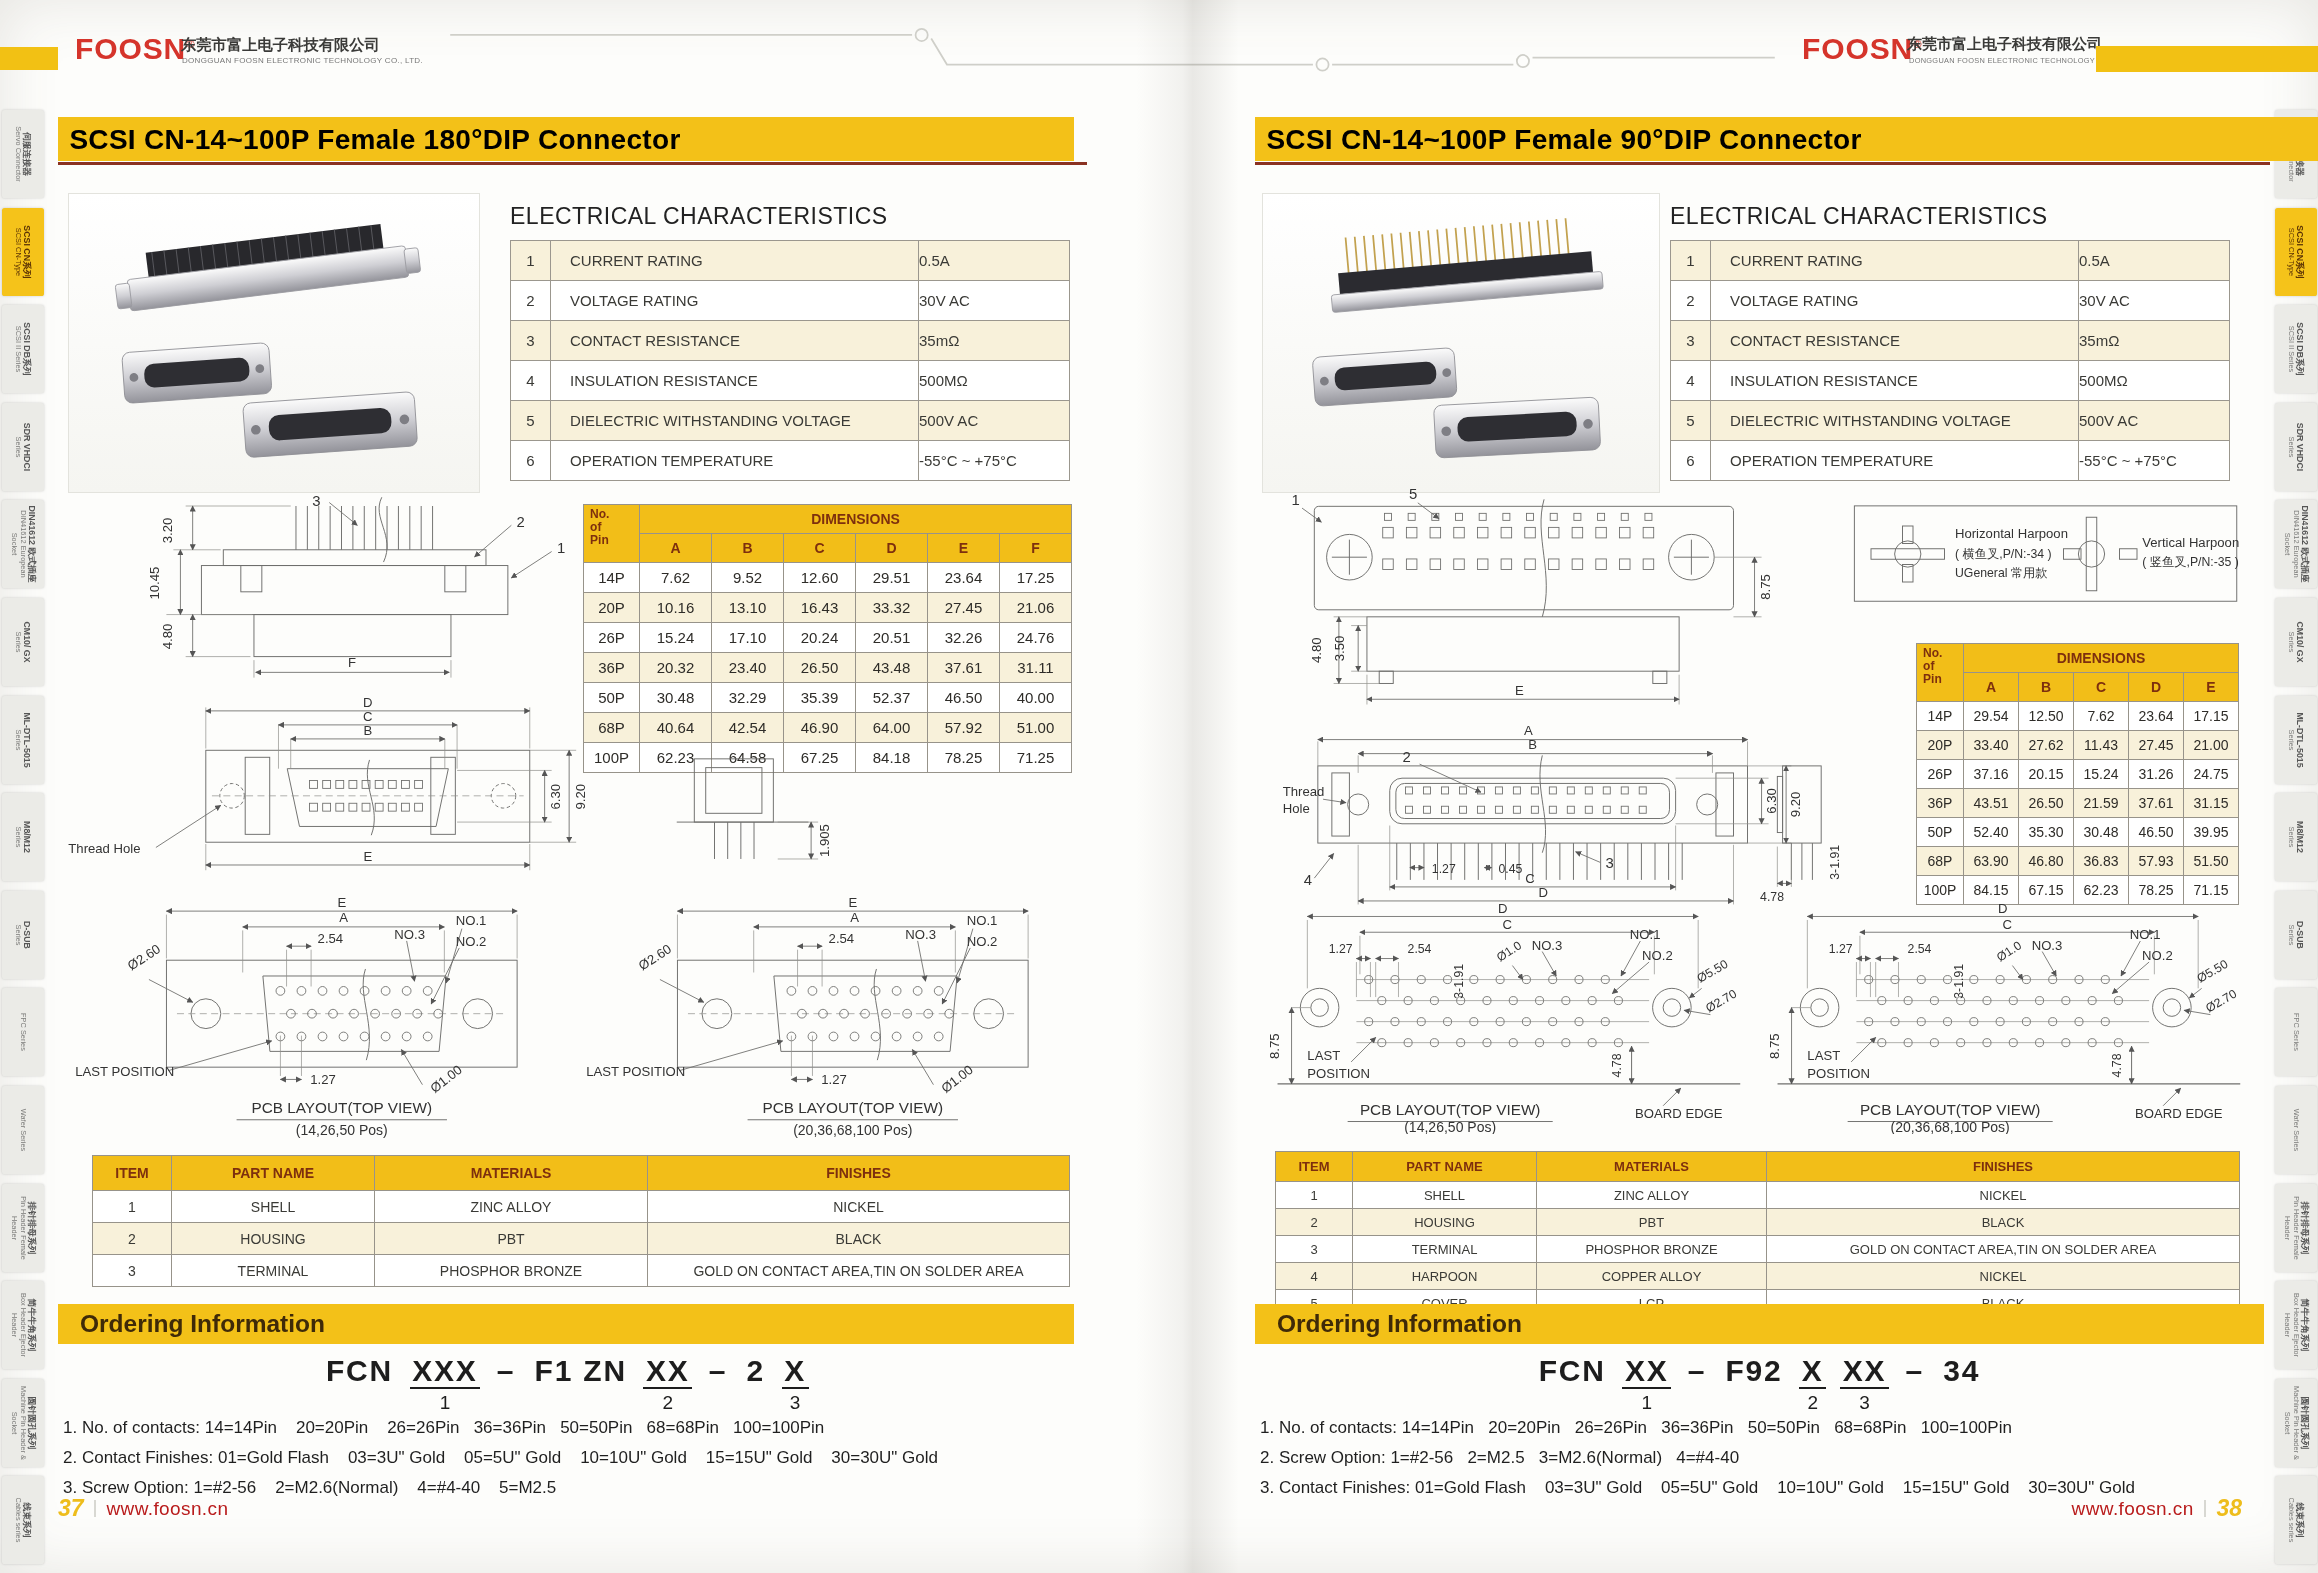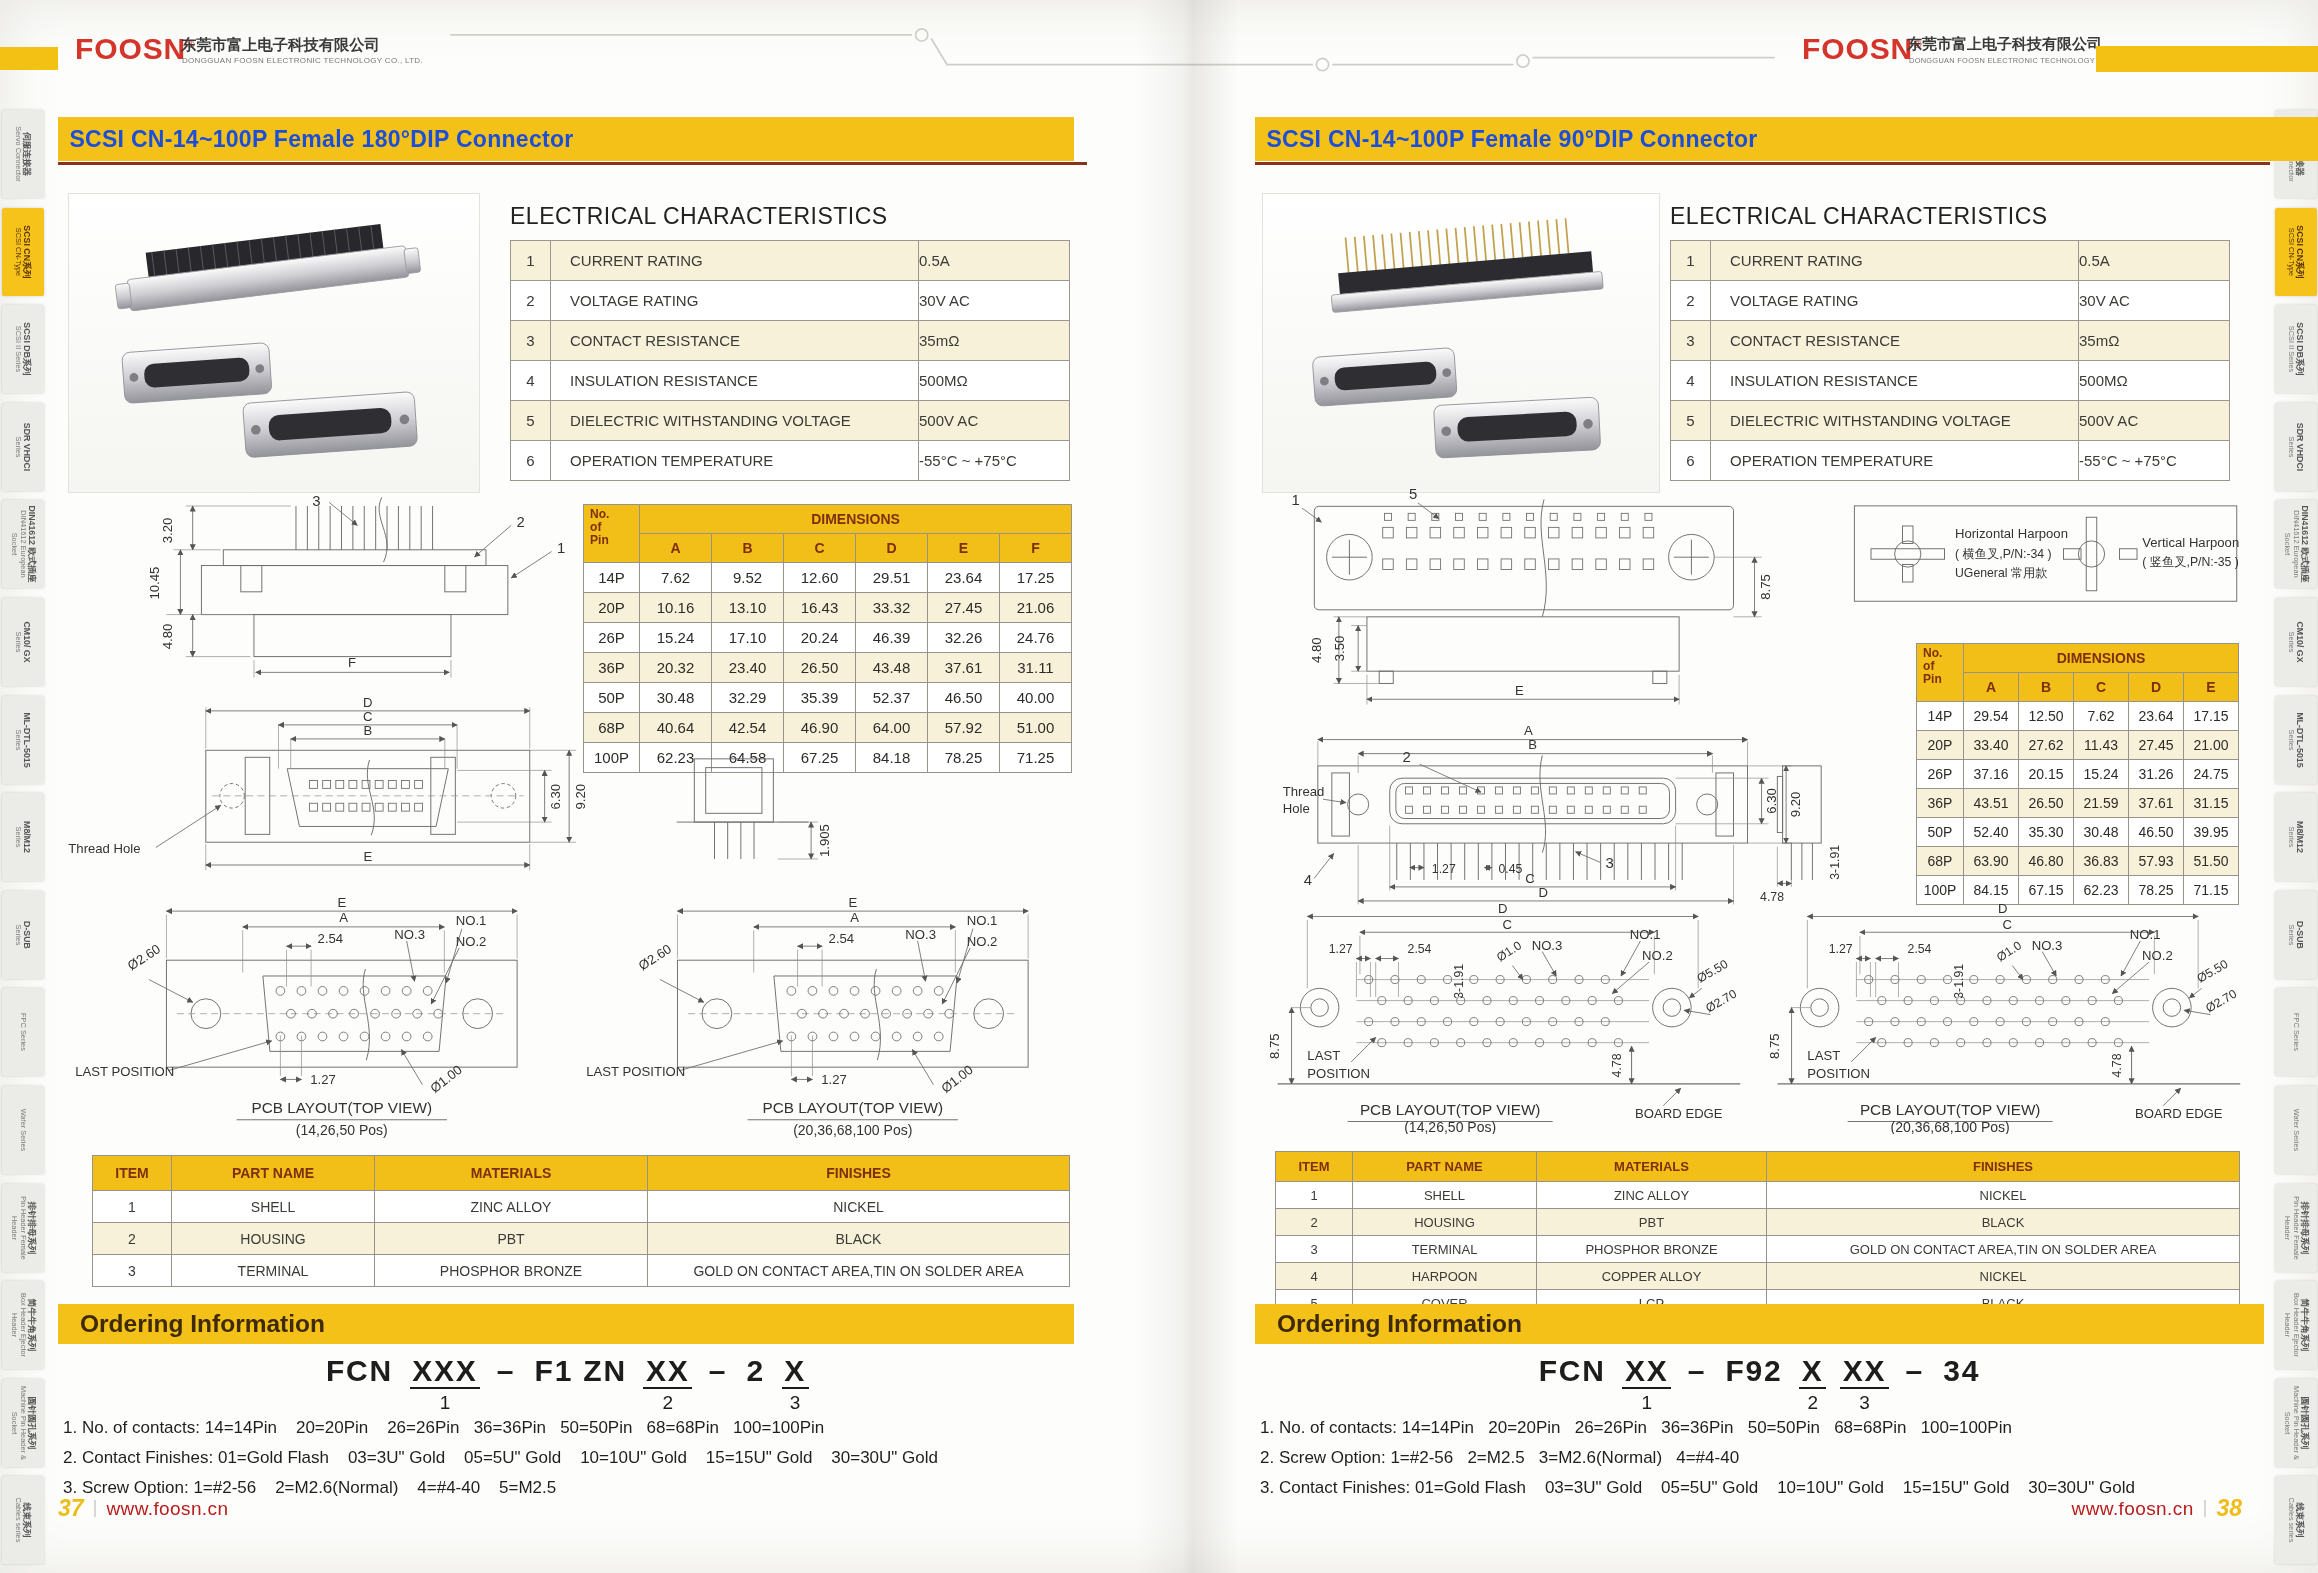--- a/index.html
+++ b/index.html
@@ -15,21 +15,21 @@
   
   .sidebar{position:absolute;top:110px;width:42px;display:flex;flex-direction:column;}
   .sidebar.sl{left:1.8px;} .sidebar.sr{right:1.8px;}
   .stab{position:relative;height:88px;margin-bottom:9.6px;background:#ebebe7;border-radius:2.6px;box-shadow:0 0 2.6px rgba(0,0,0,.18);}
   .stab.active{background:#f5c31a;}
   .stab .rot{position:absolute;top:50%;left:50%;width:84px;transform:translate(-50%,-50%) rotate(90deg);text-align:center;}
   .stab .cn{font-size:8.8px;font-weight:700;color:#555;line-height:1.15;}
   .stab .en{font-size:7.4px;color:#7a7a78;line-height:1.15;}
   .stab.active .cn,.stab.active .en{color:#5c3405;}
   
-  .tbanner{position:absolute;height:44px;background:#f3c118;font-size:23px;font-weight:700;color:#1d4ed8;line-height:45px;padding-left:11.4px;box-sizing:border-box;letter-spacing:0.3px;}
+  .tbanner{position:absolute;height:44px;background:#f3c118;font-size:28px;font-weight:700;color:#000000;line-height:45px;padding-left:11.4px;box-sizing:border-box;letter-spacing:0.3px;}
   .tline{position:absolute;height:2.6px;background:#8a3222;}
   .sechead{position:absolute;font-size:23px;color:#222;letter-spacing:0.5px;}
   .obanner{position:absolute;height:40px;background:#f3c118;font-size:24.5px;font-weight:700;color:#3f2a08;line-height:40px;padding-left:22px;box-sizing:border-box;}
   
   table{border-collapse:collapse;table-layout:fixed;}
   .etab{position:absolute;background:#fff;}
   .etab td{border:0.9px solid #9b978e;font-size:15px;color:#3a3a36;height:37px;overflow:hidden;}
   .etab td:nth-child(1){text-align:center;}
   .etab td:nth-child(2){padding-left:19px;}
   .etab td:nth-child(3){padding-left:0;}
@@ -481,21 +481,21 @@
           <td>16.43</td>
           <td>33.32</td>
           <td>27.45</td>
           <td>21.06</td>
         </tr>
         <tr>
           <td>26P</td>
           <td>15.24</td>
           <td>17.10</td>
           <td>20.24</td>
-          <td>46.39</td>
+          <td>20.51</td>
           <td>32.26</td>
           <td>24.76</td>
         </tr>
         <tr>
           <td>36P</td>
           <td>20.32</td>
           <td>23.40</td>
           <td>26.50</td>
           <td>43.48</td>
           <td>37.61</td>

